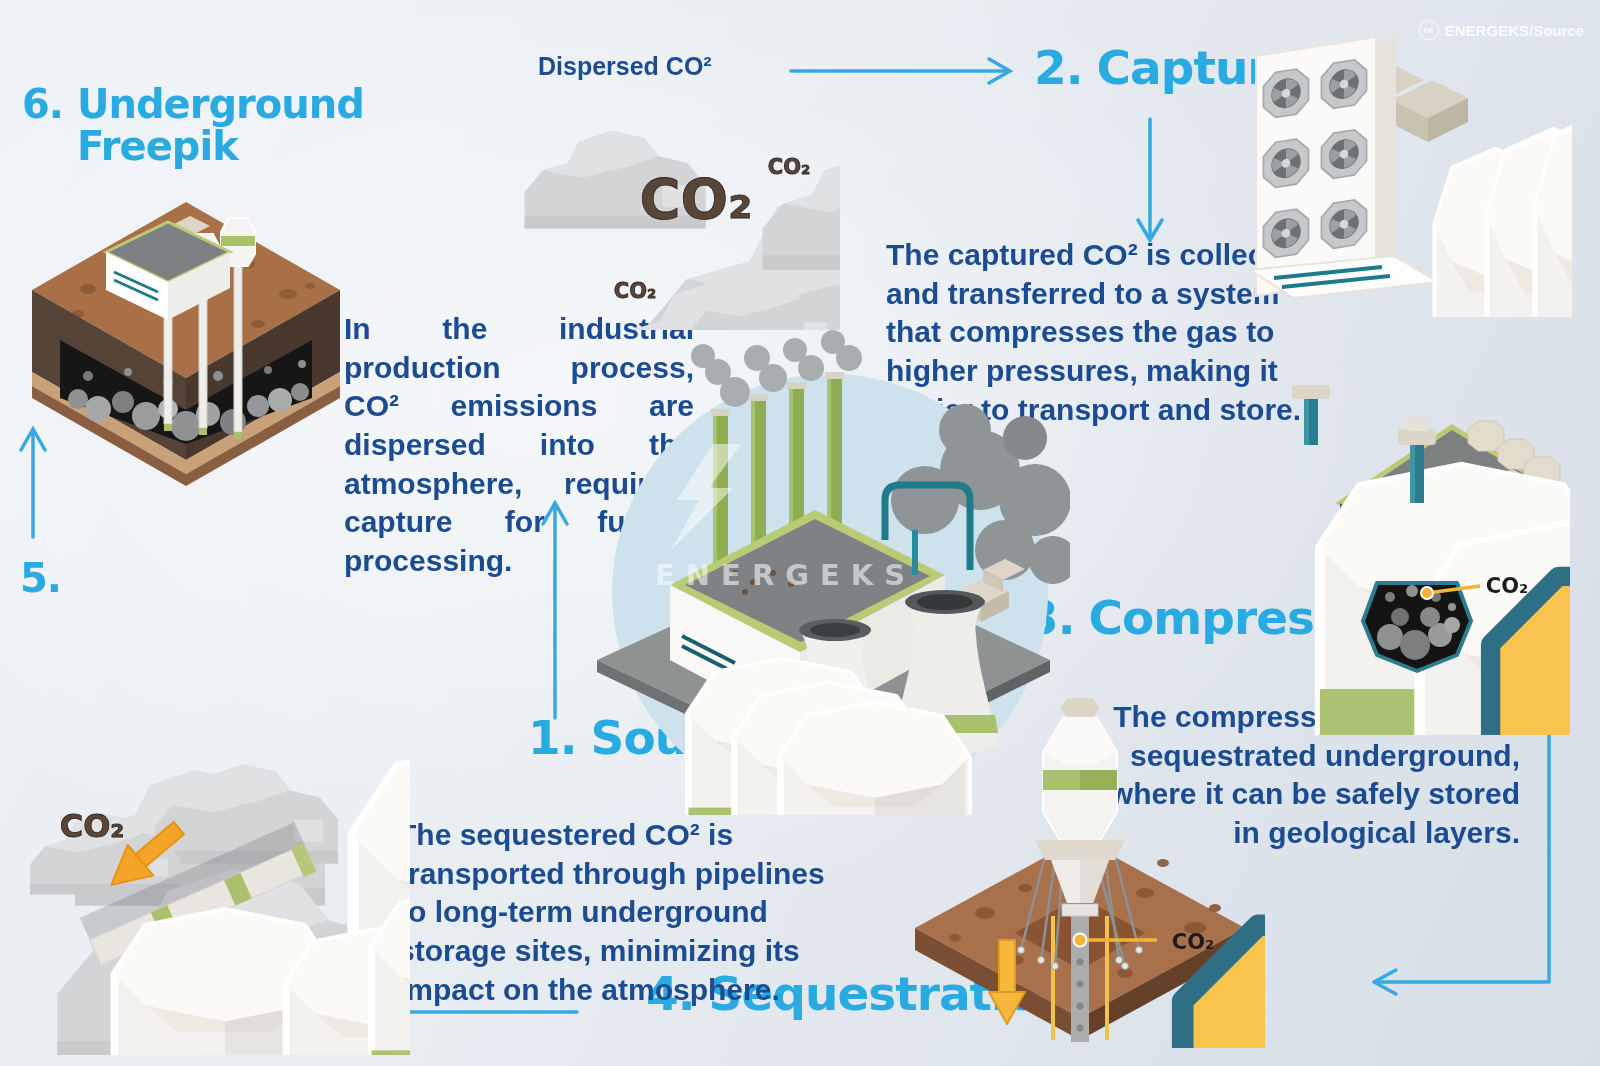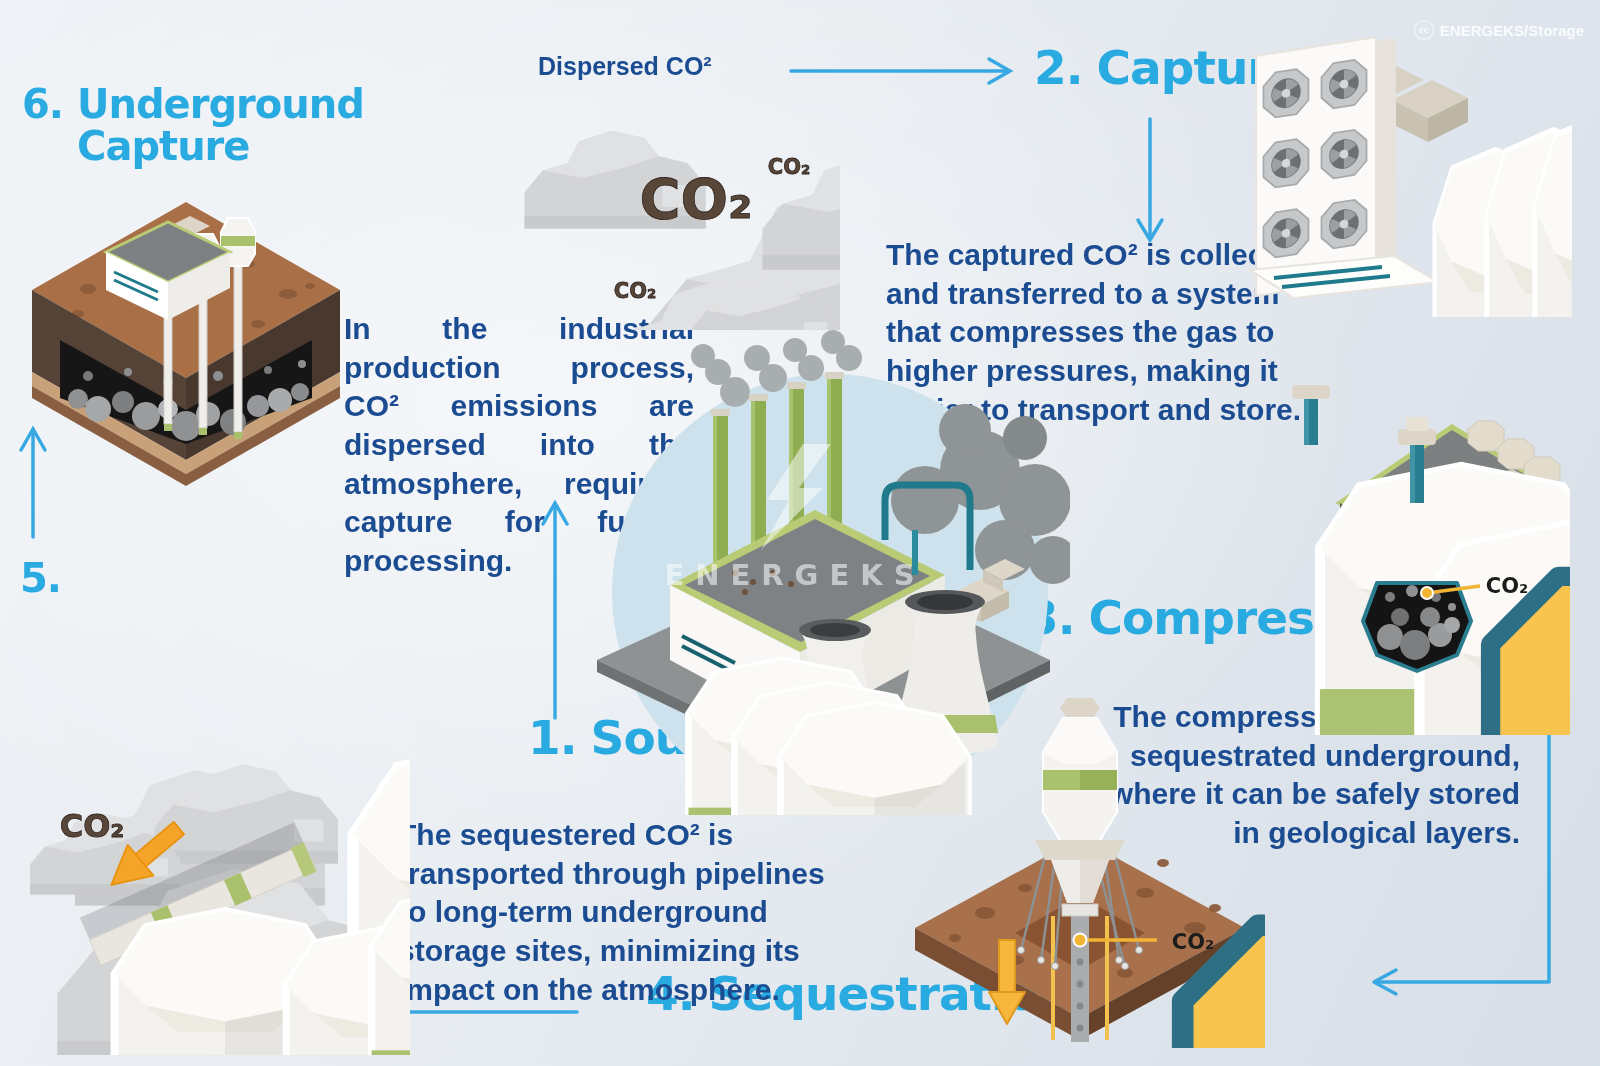--- a/index.html
+++ b/index.html
@@ -27,21 +27,21 @@
     font-family:"Liberation Sans",sans-serif;
   }
   .credit{
     display:flex;align-items:center;gap:6px;color:rgba(255,255,255,0.85);
     font-size:15px;font-weight:bold;
   }
   .credit .cc{
     width:18px;height:18px;border:1.6px solid rgba(255,255,255,0.85);border-radius:50%;
     display:flex;align-items:center;justify-content:center;font-size:9px;line-height:1;
   }
-  .watermark{width:280px;text-align:center;pointer-events:none;}
+  .watermark{width:280px;pointer-events:none;}
   .watermark .wm-text{
     color:rgba(255,255,255,0.55);font-family:"DejaVu Sans",sans-serif;font-weight:bold;
     font-size:29px;letter-spacing:11px;margin-top:2px;
   }
   svg text.co2-cloud{
     font-family:"DejaVu Sans",sans-serif;font-weight:bold;fill:#584639;stroke:#2f241f;stroke-width:0.8;
   }
   svg text.co2-badge{
     font-family:"DejaVu Sans",sans-serif;font-weight:bold;fill:#1c1c1c;
   }
@@ -76,26 +76,26 @@
       <path d="M30,30 L30,14 A16,16 0 0 1 44,22 Z" fill="#9ba0a2" transform="rotate(240 30 30)"></path>
       <circle cx="30" cy="30" r="5" fill="#d5d7d9"></circle>
     </symbol>
   </defs>
 </svg>
 
 <div id="canvas">
 
   <div class="abs credit" style="right:16px;top:20px;text-align:center;">
     <span class="cc">cc</span>
-    <span>ENERGEKS/Storage</span>
+    <span>ENERGEKS/Source</span>
   </div>
 
   <div class="abs step-label fs40" style="left:22px;top:84px;">
     <span class="step-num">6.</span>
-    <span style="width:312px;">Underground Capture</span>
+    <span style="width:312px;">Underground Freepik</span>
   </div>
 
   <div class="abs step-label fs47" style="left:1034px;top:44px;">
     <span class="step-num">2.</span>
     <span>Capture</span>
   </div>
 
   <div class="abs step-label fs40" style="left:20px;top:558px;">
     <span class="step-num">5.</span>
   </div>

